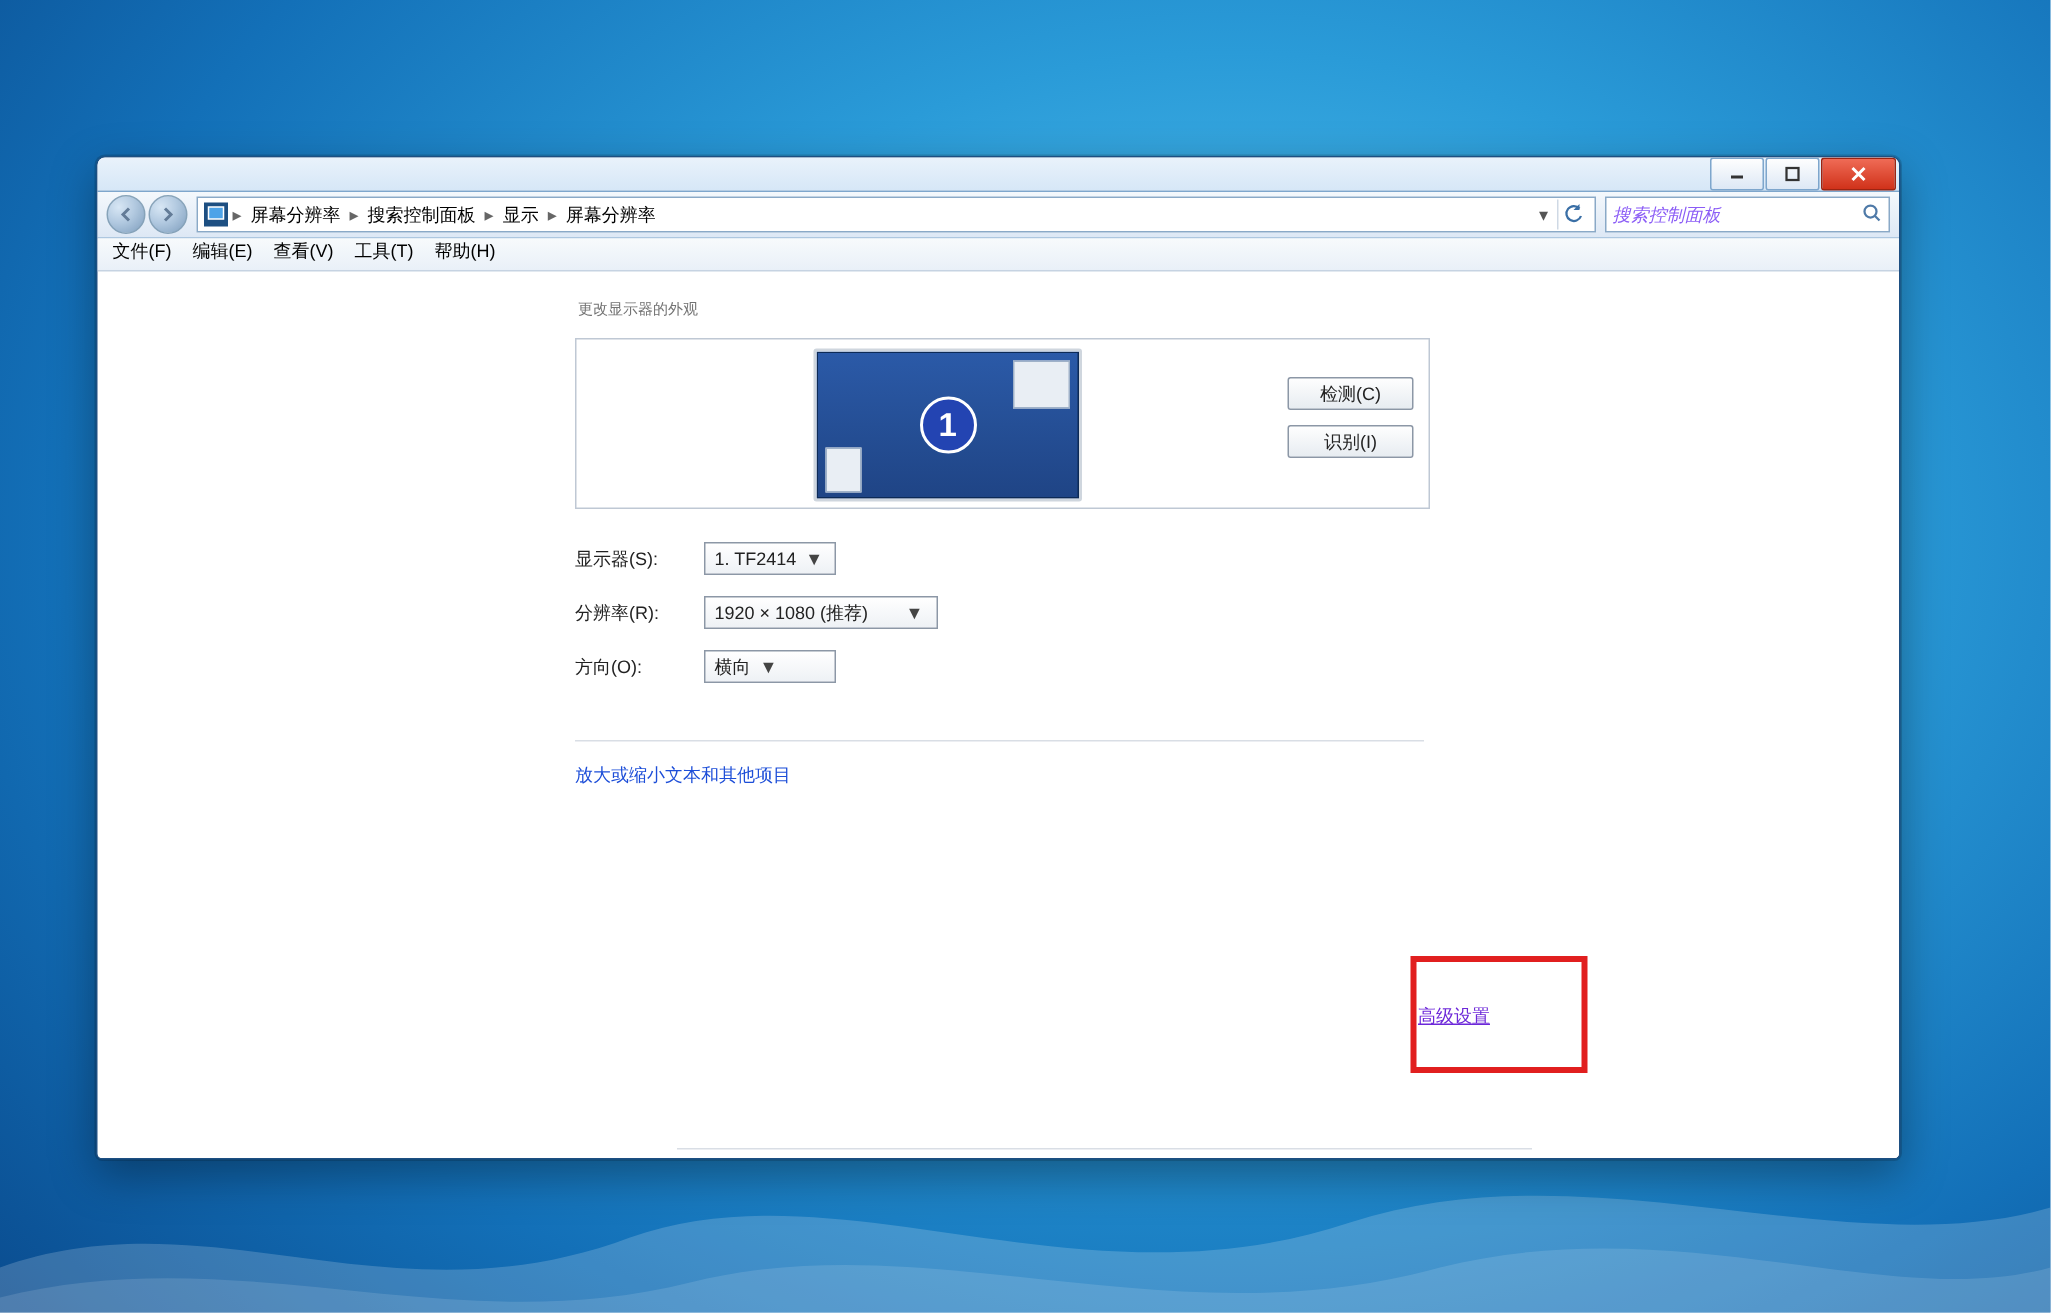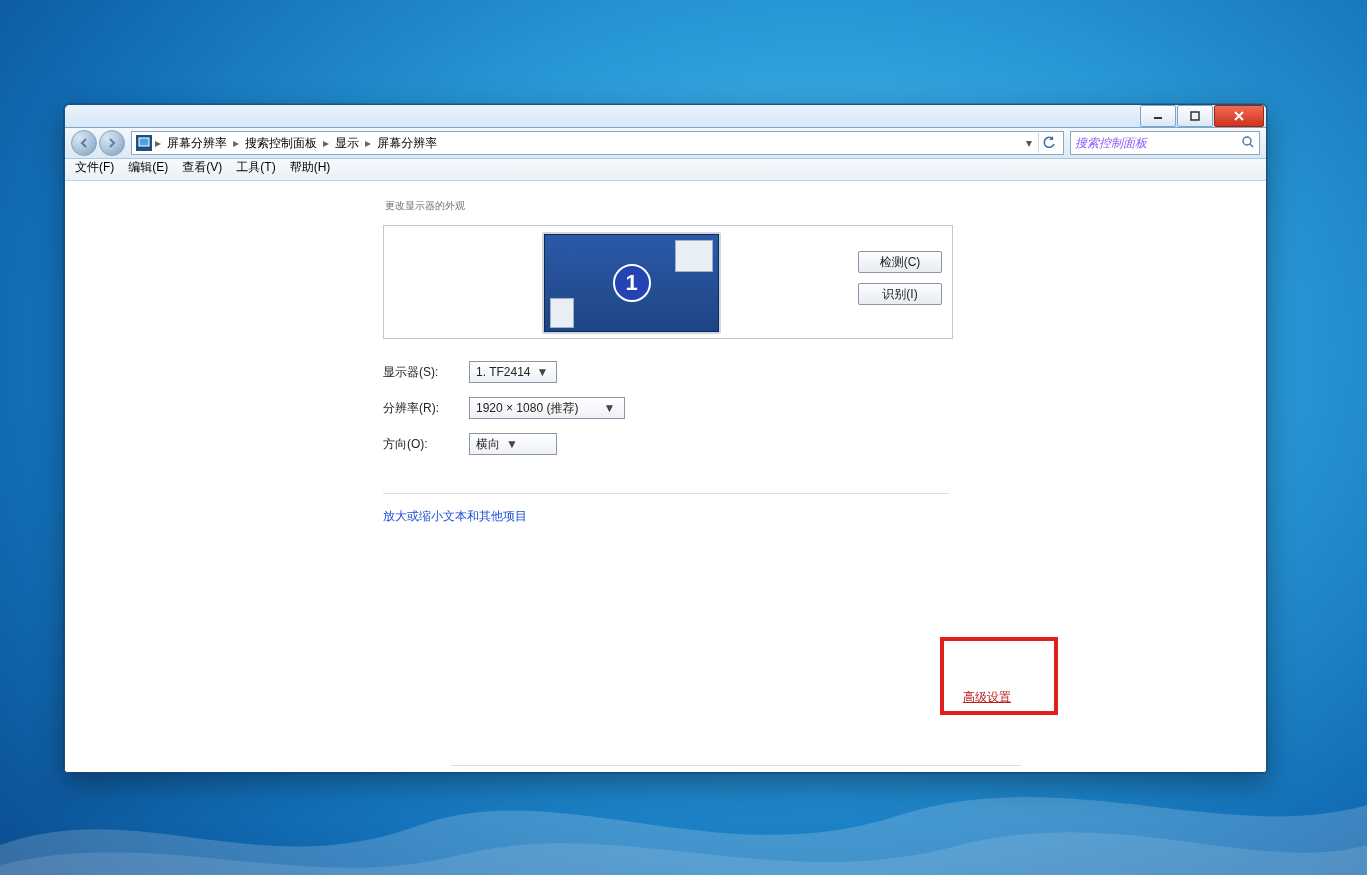--- a/index.html
+++ b/index.html
@@ -38,21 +38,21 @@
 .btn{min-width:62px;height:20px;background:linear-gradient(#fefefe,#e7ecf1);border:1px solid #8c97a6;border-radius:2px;padding:0 10px;display:inline-flex;align-items:center;justify-content:center;color:#222;cursor:default;}
 .side-btns{position:absolute;right:10px;top:10px;display:flex;flex-direction:column;gap:10px;margin-top:15px;}
 .form{display:grid;grid-template-columns:86px auto;row-gap:14px;align-items:center;margin-left:0;}
 .form label{color:#222;}
 .dropdown{height:20px;border:1px solid #8c97a6;background:linear-gradient(#fff,#eef1f5);display:inline-flex;align-items:center;padding:0 4px 0 6px;color:#222;position:relative;cursor:default;}
 .dropdown .dd-arrow{margin-left:6px;color:#444;}
 .dd-display{width:76px;}
 .dd-res{width:144px;gap:19px;}
 .dd-orient{width:76px;}
 .divider{margin-top:38px;border-top:1px solid #d9dee5;width:566px;}
-.adv-link{color:#b91c1c;text-decoration:underline;cursor:pointer;position:absolute;left:898px;top:488px;margin-top:20px;}
+.adv-link{color:#6d28d9;text-decoration:underline;cursor:pointer;position:absolute;left:880px;top:488px;}
 .red-box{position:absolute;left:875px;top:456px;width:110px;height:70px;border:4px solid #e11f1f;pointer-events:none;}
 .link{color:#1d4ed8;cursor:pointer;margin-top:14px;display:block;}
 .footer-area{position:absolute;left:386px;top:584px;border-top:1px solid #d9dee5;width:570px;padding-top:12px;display:flex;justify-content:flex-end;gap:8px;}
 </style>
 </head>
 <body>
 
 <div class="wave">
   <svg viewBox="0 0 1367 140" preserveAspectRatio="none">
     <path d="M0,110 C140,60 260,150 420,90 C560,40 720,140 900,80 C1060,28 1230,110 1367,70 L1367,140 L0,140 Z" fill="rgba(255,255,255,0.18)"></path>

